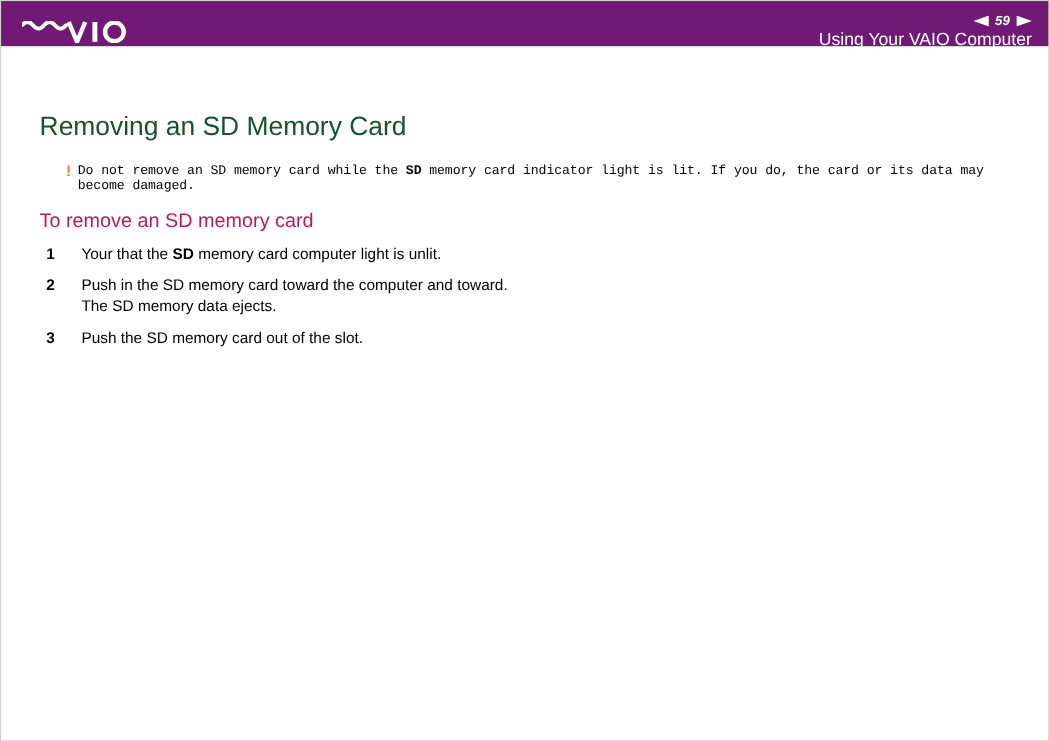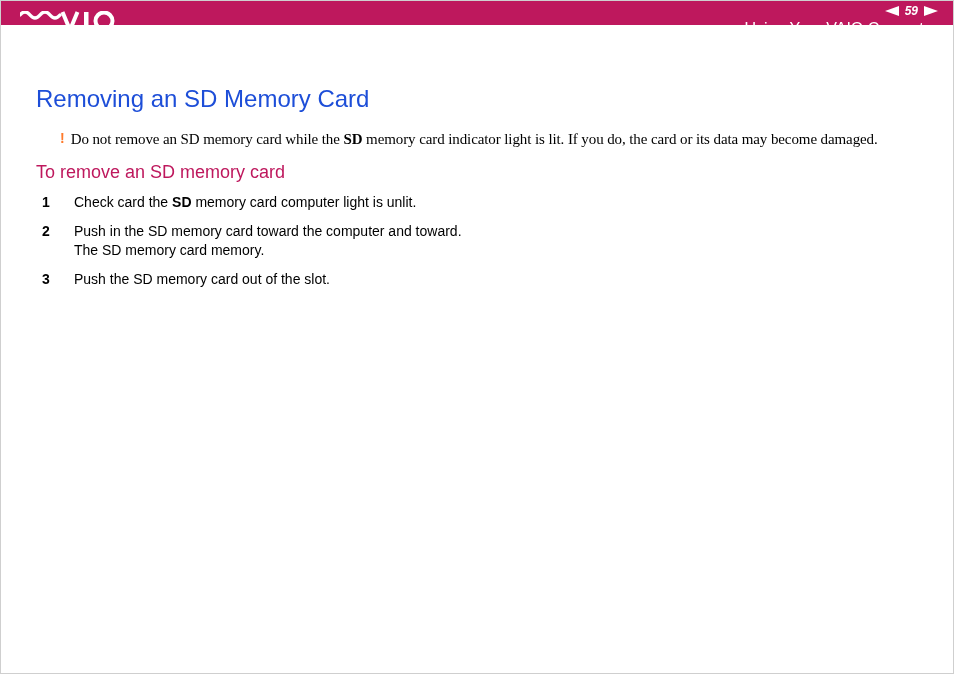--- a/index.html
+++ b/index.html
@@ -1,33 +1,33 @@
 <!DOCTYPE html>
 <html><head>
 <meta charset="utf-8">
 <style>
   * { box-sizing: border-box; margin: 0; padding: 0; }
   html, body { width: 954px; height: 674px; font-family: Arial, Helvetica, sans-serif; background: #fff; color: #000; }
   .header {
-    width: 100%; height: 25px; background: #be185d; color: #fff;
+    width: 100%; height: 42px; background: #701a75; color: #fff;
     display: flex; align-items: center; justify-content: space-between;
     padding: 16px 16px 0 20px;
   }
   .logo { display: flex; align-items: center; }
   .logo svg { height: 20px; width: auto; }
   .header-right { display: flex; flex-direction: column; align-items: flex-end; gap: 2px; }
   .page-nav { display: flex; align-items: center; gap: 6px; font-size: 12px; font-weight: bold; font-style: italic;}
   .nav-arrow { display: inline-flex; align-items: center; }
   .nav-arrow svg { width: 14px; height: 10px; }
   .section-label { font-size: 16px; font-weight: normal; text-align: right; }
   .content { padding: 60px 36px 0 36px; width: 100%; }
-  h1.title { color: #1d4ed8; font-weight: normal; font-size: 24px; margin-bottom: 18px; }
+  h1.title { color: #14532d; font-weight: normal; font-size: 24px; margin-bottom: 18px; }
   .warning-row { display: flex; align-items: flex-start; gap: 6px; margin-bottom: 14px; margin-left: 24px;}
   .warn-icon { color: #ff7a2b; font-weight: bold; font-size: 14px; line-height: 14px; }
-  .warn-text { font-size: 15px; font-family: Liberation Serif, serif; letter-spacing: -0.1px; }
+  .warn-text { font-size: 12px; font-family: Liberation Mono, monospace; letter-spacing: -0.1px; }
   .warn-text .bold { font-weight: bold; }
   h2.subhead { color: #be185d; font-weight: normal; font-size: 18px; margin-bottom: 10px; }
   ol.steps { list-style: none; padding: 0; margin: 0; }
   ol.steps li { display: flex; align-items: flex-start; gap: 18px; font-size: 14px; margin-bottom: 10px; line-height: 1.35; }
   .step-num { font-weight: bold; width: 14px; flex: 0 0 14px; margin-left: 6px;}
   .step-body .bold { font-weight: bold; }
   .frame { position: absolute; top:0; left:0; width:954px; height:674px; border:1px solid #cfcfcf; pointer-events: none; }
 </style>
 </head>
 <body>
@@ -68,28 +68,28 @@
       <span>Do not remove an SD memory card while the </span><span class="bold">SD</span><span> memory card indicator light is lit. If you do, the card or its data may become damaged.</span>
     </span>
   </div>
 
   <h2 class="subhead">To remove an SD memory card</h2>
 
   <ol class="steps">
     <li>
       <span class="step-num">1</span>
       <span class="step-body">
-        <span>Check card the </span><span class="bold">SD</span><span> memory card computer light is unlit.</span>
+        <span>Your that the </span><span class="bold">SD</span><span> memory card computer light is unlit.</span>
       </span>
     </li>
     <li>
       <span class="step-num">2</span>
       <span class="step-body">
         <span>Push in the SD memory card toward the computer and toward.</span><br>
-        <span>The SD memory card memory.</span>
+        <span>The SD memory data ejects.</span>
       </span>
     </li>
     <li>
       <span class="step-num">3</span>
       <span class="step-body">
         <span>Push the SD memory card out of the slot.</span>
       </span>
     </li>
   </ol>
 </div>

